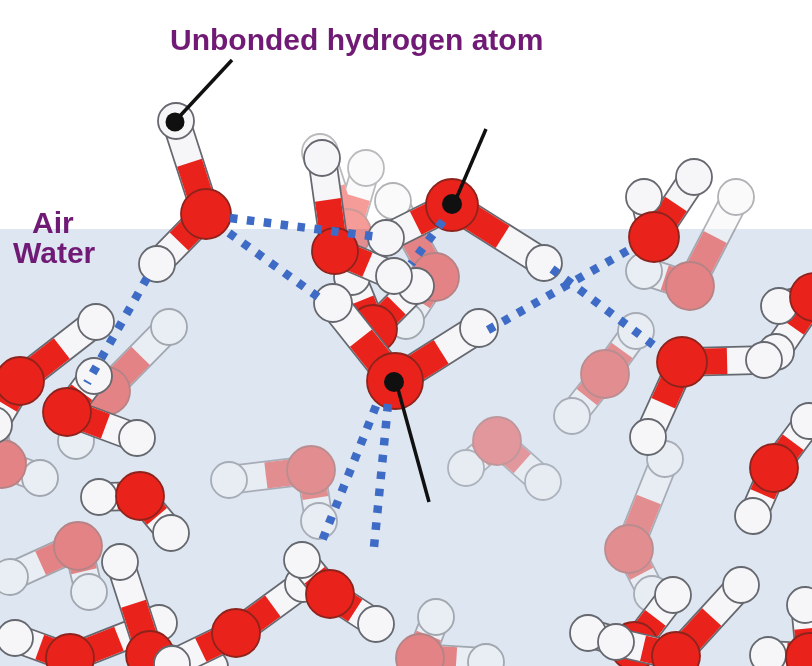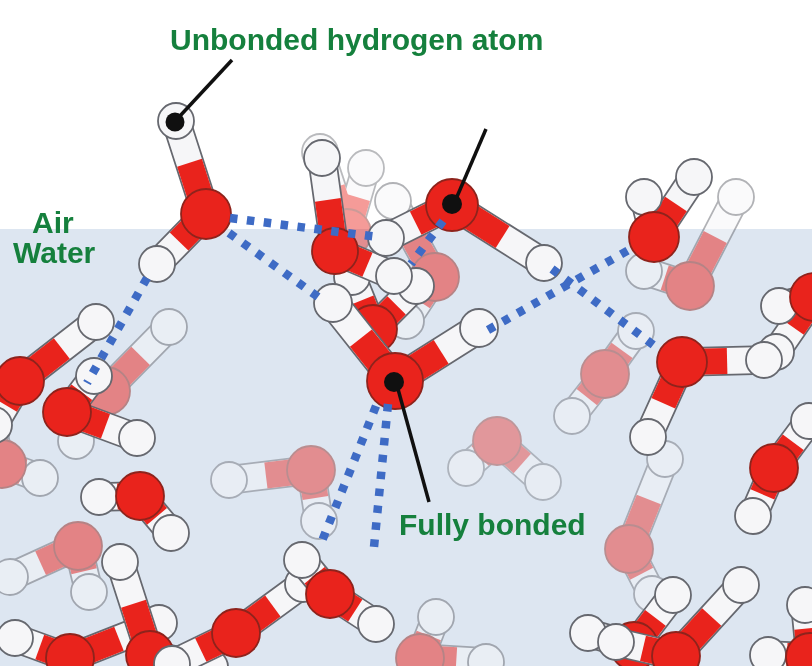--- a/index.html
+++ b/index.html
@@ -9,21 +9,21 @@
     overflow:hidden;
     background:#ffffff;
     font-family:"Liberation Sans",sans-serif;
   }
   .stage svg{position:absolute;left:0;top:0;}
   .lbl{
     position:absolute;
     font-family:"Liberation Sans",sans-serif;
     font-size:30px;
     font-weight:600;
-    color:#15803d;
+    color:#701a75;
     letter-spacing:0px;
     white-space:nowrap;
     line-height:36px;
   }
   #lbl-hydrogen{left:170px;top:22px;}
   #lbl-oxygen{left:362px;top:90px;}
   #lbl-air{left:32px;top:197px;margin-top:8px;}
   #lbl-water{left:13px;top:235px;text-align:right;}
   #lbl-fully{left:399px;top:506px;line-height:37px;}
   #lbl-fully span{display:block;}
@@ -381,15 +381,14 @@
     </svg>
 
   <div class="lbl" id="lbl-hydrogen">Unbonded hydrogen atom</div>
 
 
   <div class="lbl" id="lbl-air">Air</div>
 
   <div class="lbl" id="lbl-water">Water</div>
 
   <div class="lbl" id="lbl-fully">
-    <span>Fully bonded</span>
   </div>
 </div>
 
 </body></html>

